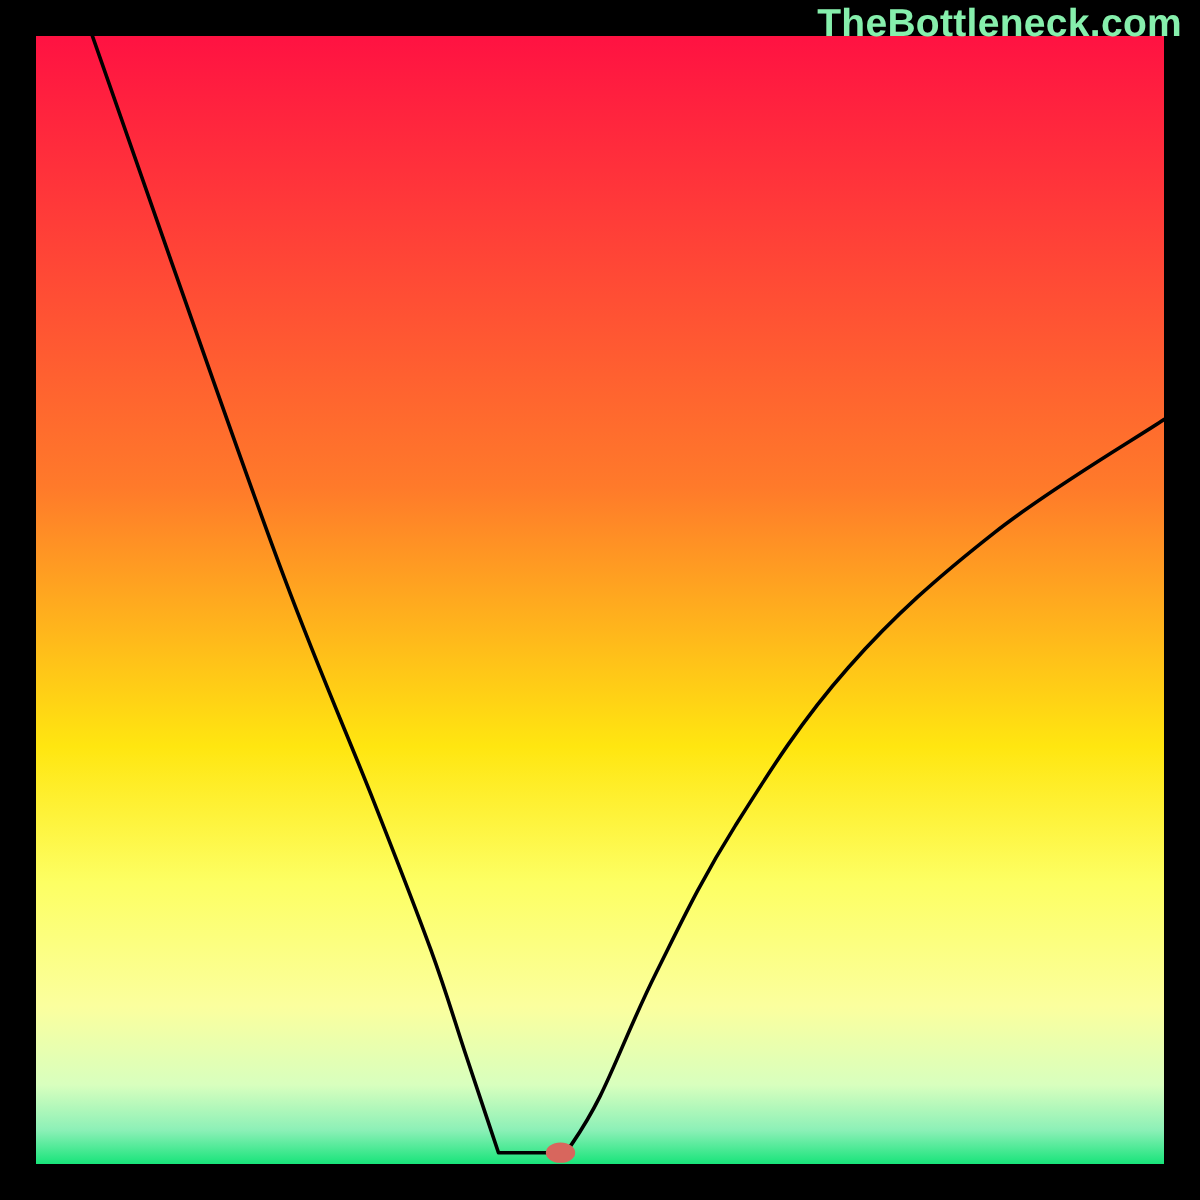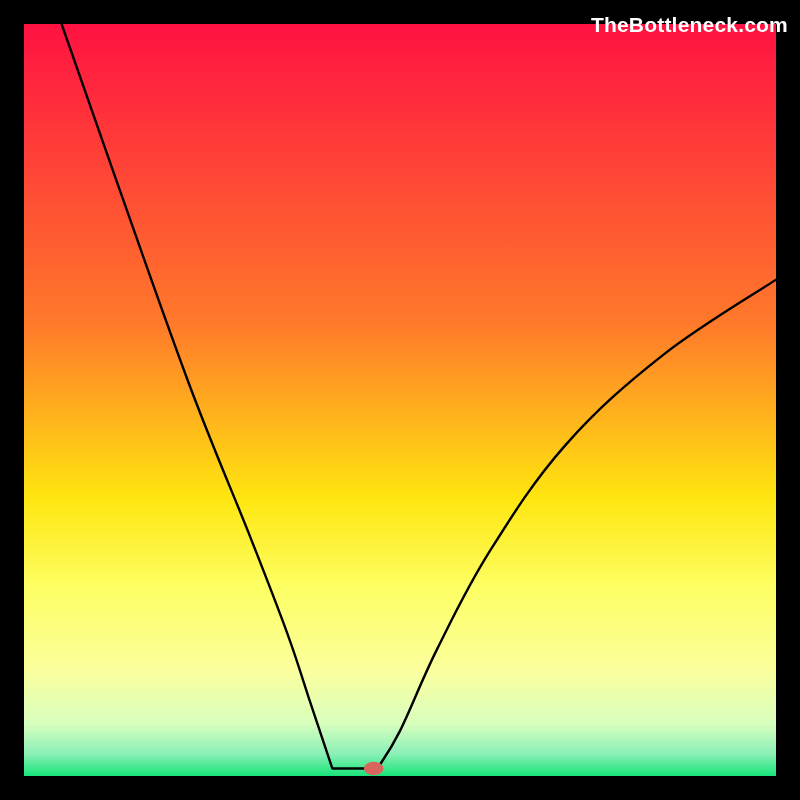--- a/index.html
+++ b/index.html
@@ -12,24 +12,24 @@
     overflow: hidden;
   }
   .frame {
     position: relative;
     width: 800px;
     height: 800px;
     background: #000;
   }
   .watermark {
     position: absolute;
-    top: 13px;
+    top: 0;
     right: 12px;
-    color: #ffffff;
-    font-size: 21px;
+    color: #86efac;
+    font-size: 26px;
     font-weight: 600;
     letter-spacing: 0.2px;
     z-index: 10;
   }
   svg.plot {
     position: absolute;
     left: 24px;
     top: 24px;
     width: 752px;
     height: 752px;

